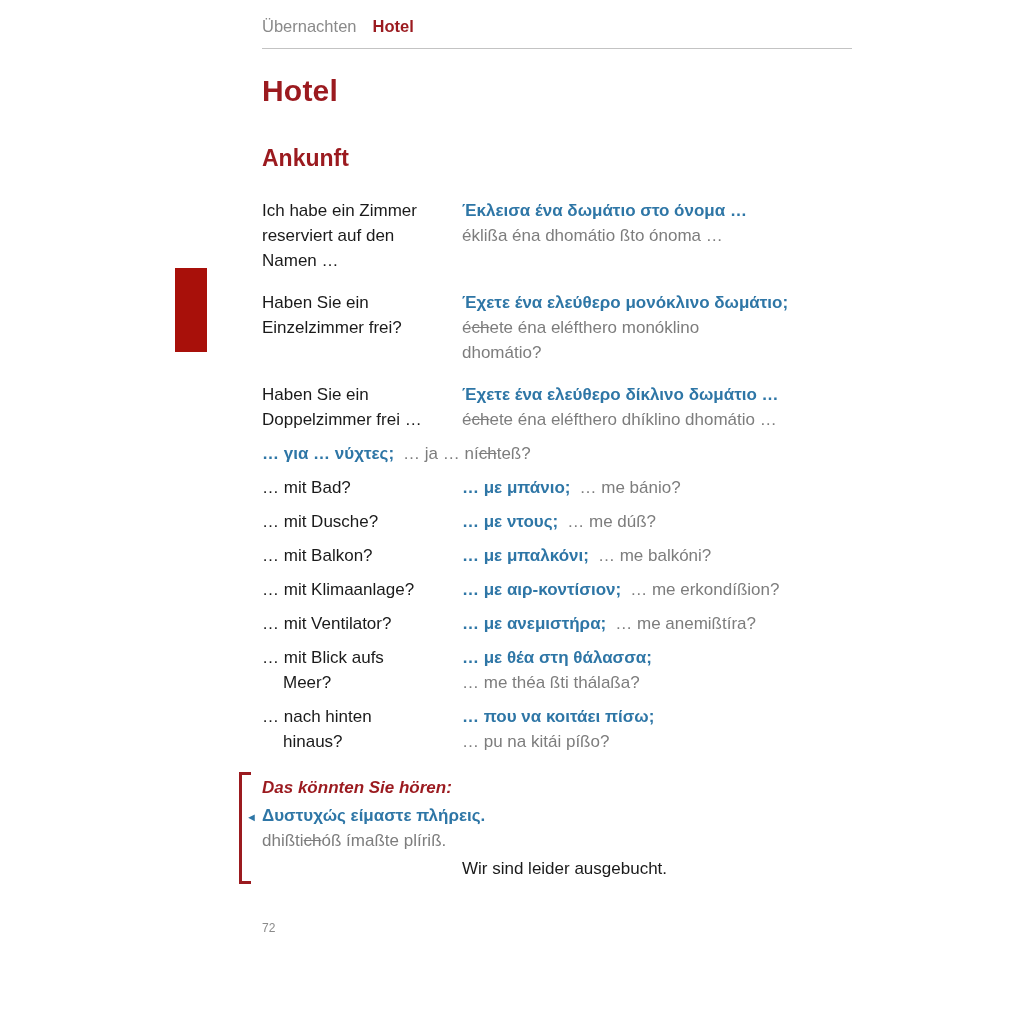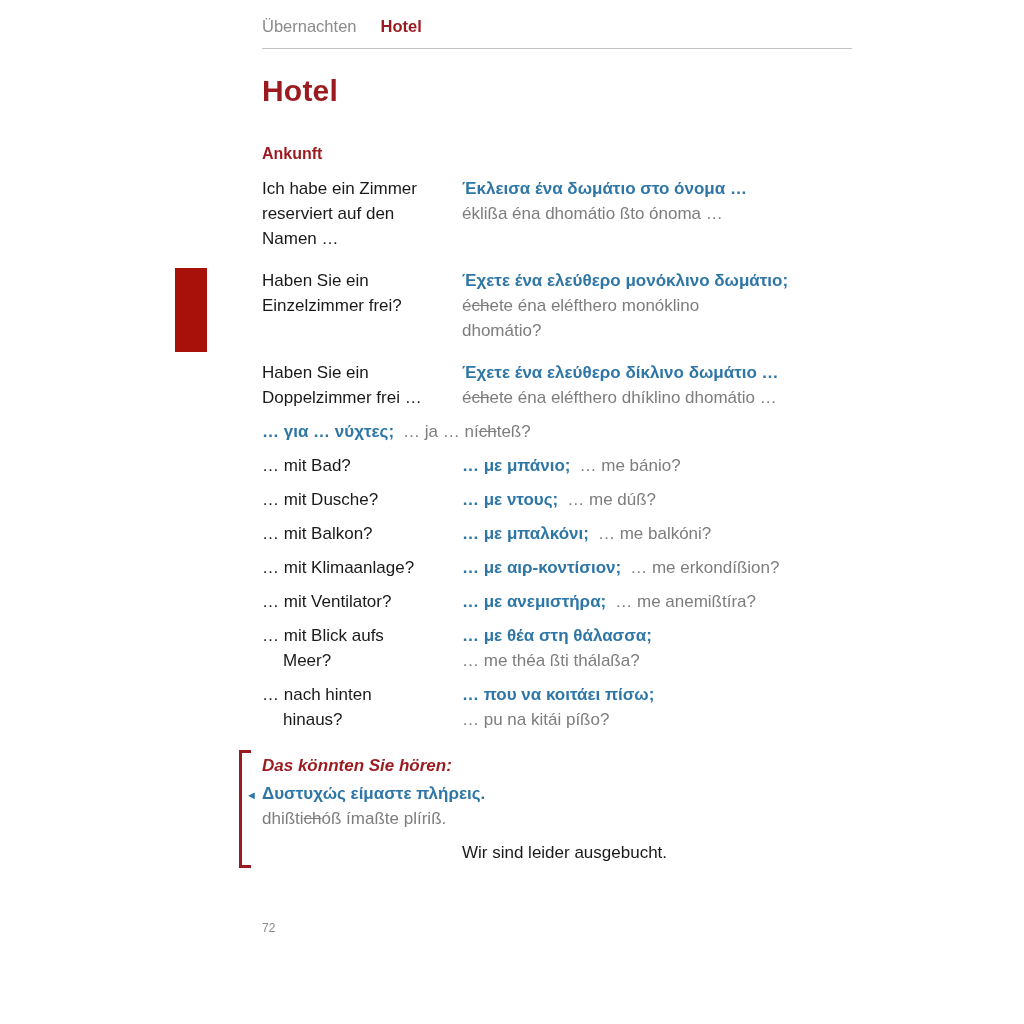--- a/index.html
+++ b/index.html
@@ -4,32 +4,32 @@
 <style>
   html,body { margin:0; padding:0; background:#ffffff; }
   .page {
     position:relative; width:1024px; height:1024px; overflow:hidden;
     background:var(--page-bg,#ffffff);
     font-family:"Liberation Sans", sans-serif;
     color:var(--text-black,#1a1a1a);
   }
   .content { position:absolute; left:262px; top:16px; width:590px; }
 
-  .breadcrumb { display:flex; gap:24px; font-size:16.5px; line-height:20px; }
+  .breadcrumb { display:flex; gap:16px; font-size:16.5px; line-height:20px; }
   .crumb-section { color:var(--breadcrumb-gray,#8a8a8a); }
   .crumb-current { color:var(--accent-red,#9b1a1f); font-weight:600; }
   .rule { border-top:1px solid var(--rule-gray,#c3c3c3); margin-top:12px; }
 
   .title {
     color:var(--accent-red,#9b1a1f); font-size:30px; font-weight:700;
     margin:25px 0 0 0; letter-spacing:.2px;
   }
   .section-heading {
-    color:var(--accent-red,#9b1a1f); font-size:16px; font-weight:700;
-    margin:37px 0 13px 0;
+    color:var(--accent-red,#9b1a1f); font-size:23px; font-weight:700;
+    margin:37px 0 26px 0;
   }
 
   .entry { display:flex; margin-bottom:9px; font-size:17px; line-height:25px; }
   .entry.gap-lg { margin-bottom:17px; }
   .de {
     flex:0 0 200px; width:200px; box-sizing:border-box; padding-right:26px;
     white-space:pre-line; color:var(--text-black,#1a1a1a);
   }
   .de.hang { padding-left:21px; text-indent:-21px; }
   .grc { flex:1; min-width:0; }
@@ -47,21 +47,21 @@
     border-bottom:3px solid var(--accent-red,#9b1a1f);
   }
   .listen-heading {
     color:var(--accent-red,#9b1a1f); font-weight:700; font-style:italic; margin-bottom:3px;
   }
   .listen-greek { position:relative; }
   .tri {
     position:absolute; left:-16px; top:2px; font-size:11px;
     color:var(--greek-blue,#2e76a6); font-style:normal;
   }
-  .listen-german { margin-left:200px; margin-top:9px; color:var(--text-black,#1a1a1a); }
+  .listen-german { margin-left:200px; margin-top:3px; color:var(--text-black,#1a1a1a); }
 
   .page-number { position:absolute; left:262px; top:921px; font-size:12px; color:var(--breadcrumb-gray,#8a8a8a); }
   .red-tab { position:absolute; left:175px; top:268px; width:32px; height:84px; background:var(--tab-red,#a8100a); }
 </style>
 </head>
 <body style="--accent-red: #9b1a1f; --tab-red: #a8100a; --greek-blue: #2e76a6; --translit-gray: #7d7d7d; --breadcrumb-gray: #8a8a8a; --rule-gray: #c3c3c3; --text-black: #1a1a1a; --page-bg: #ffffff;">
 
 <div class="page">
   <div class="red-tab"></div>
 

